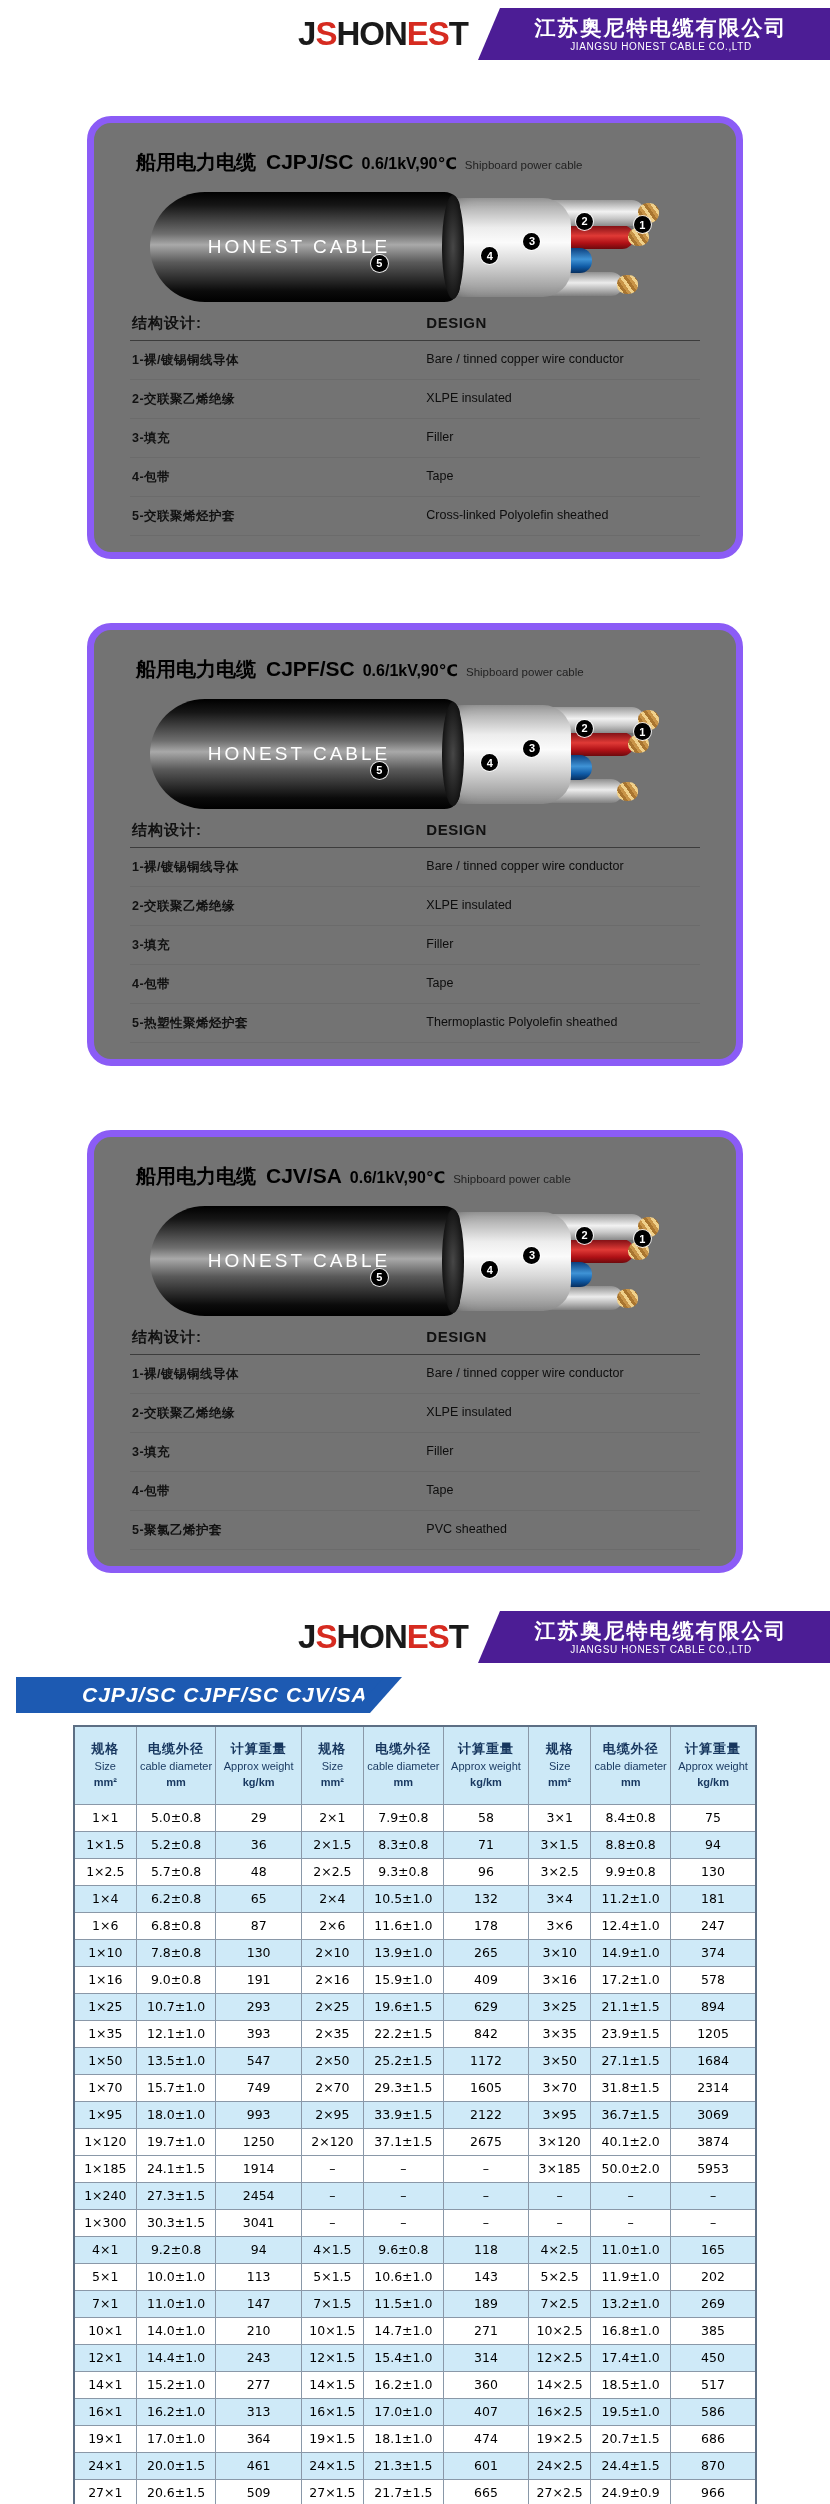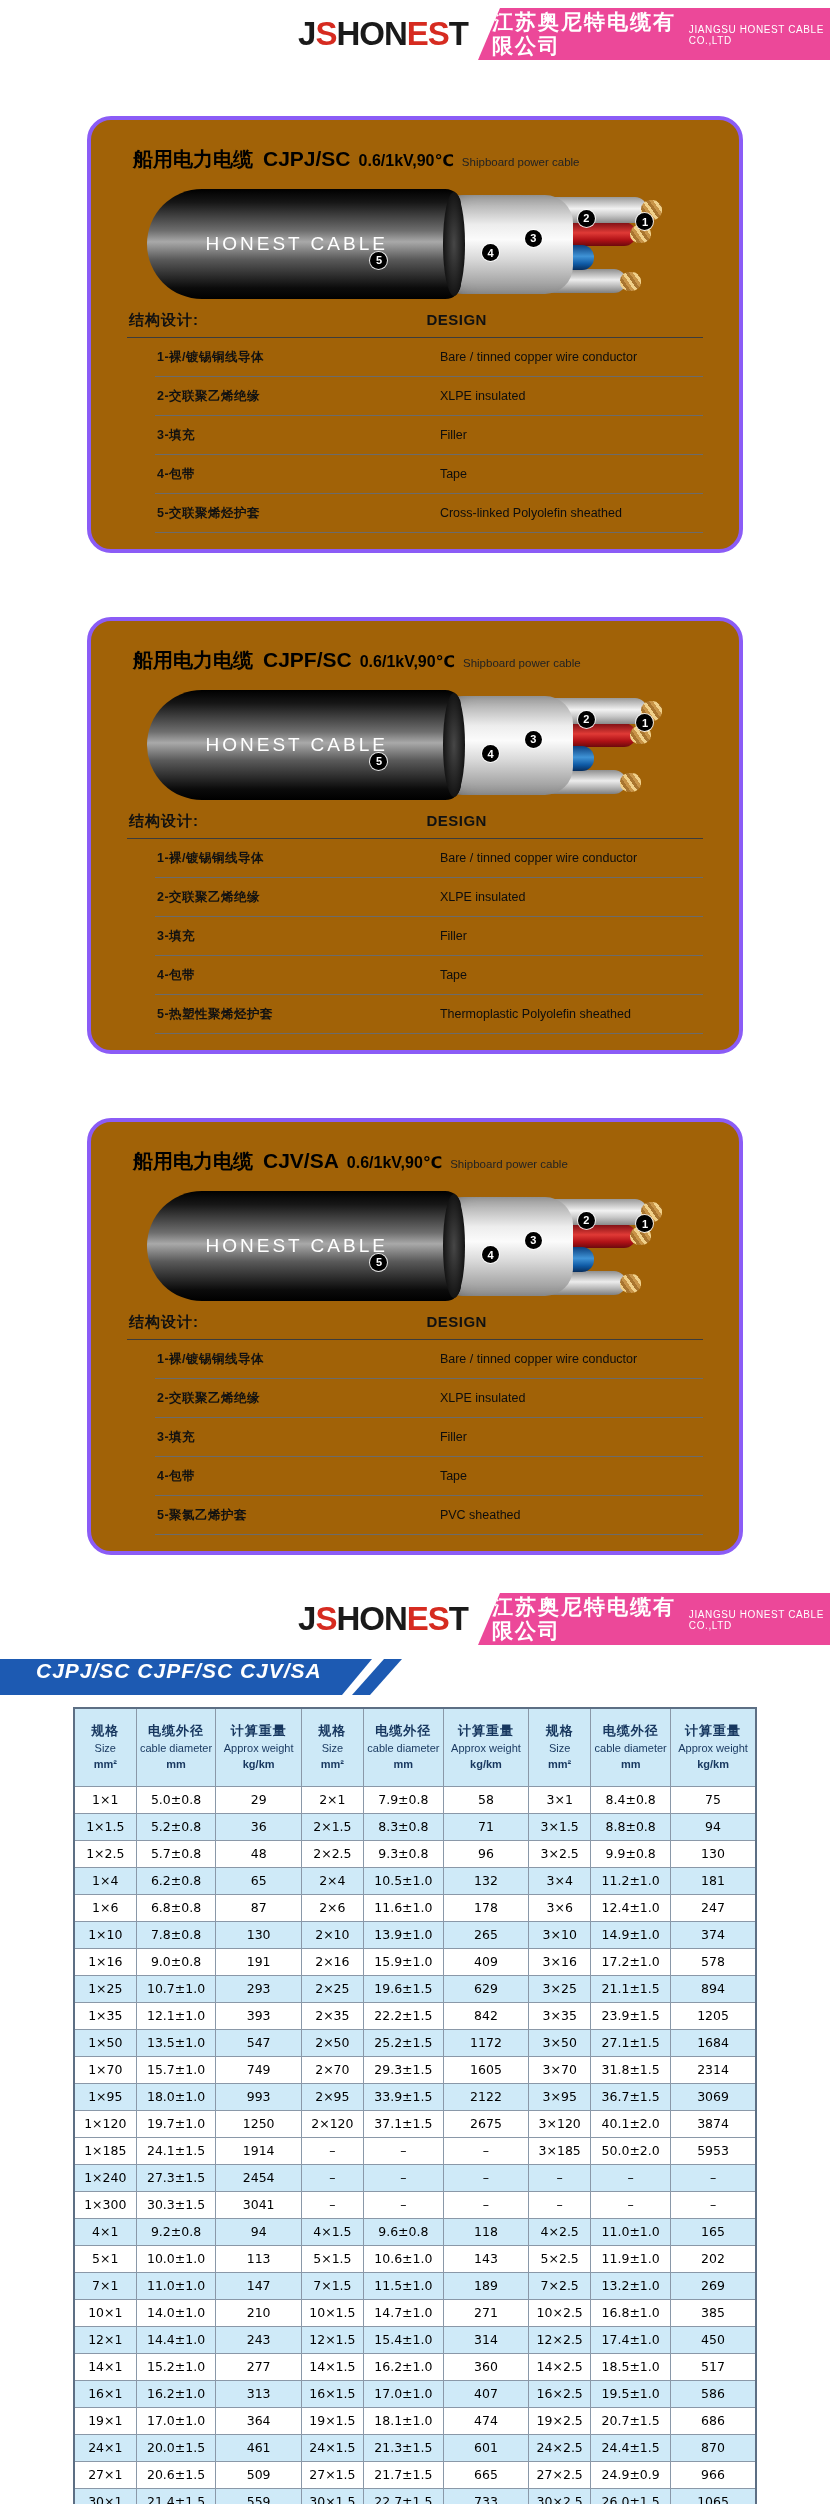--- a/index.html
+++ b/index.html
@@ -5,28 +5,28 @@
   html,body{margin:0;padding:0;background:#fff;}
   body{width:830px;font-family:"Liberation Sans","DejaVu Sans",sans-serif;color:#111;}
   .page{width:830px;position:relative;padding-bottom:34px;background:#fff;}
 
   
   .brand-bar{display:flex;justify-content:flex-end;align-items:center;margin-top:8px;height:52px;}
   .brand-bar.second{margin-top:38px;}
   .logo{font-weight:800;font-size:33px;letter-spacing:-1px;color:#1a1a1a;margin-right:10px;white-space:nowrap;}
   .logo span{display:inline-block;}
   .logo span.red{color:#d62b20;}
-  .company-banner{width:352px;height:52px;background:#ec4899;color:#fff;
+  .company-banner{width:352px;height:52px;background:#4c1d95;color:#fff;
     clip-path:polygon(22px 0,100% 0,100% 100%,0 100%);
-    display:flex;flex-direction:row;justify-content:center;align-items:center;padding-left:14px;box-sizing:border-box;}
+    display:flex;flex-direction:column;justify-content:center;align-items:center;padding-left:14px;box-sizing:border-box;}
   .company-cn{font-size:21px;font-weight:bold;letter-spacing:2px;line-height:1.15;}
   .company-en{font-size:10px;letter-spacing:.6px;margin-top:1px;}
 
   
-  .card{width:656px;margin:56px auto 0;background:#a16207;border:4px solid #8b5cf6;border-radius:24px;
+  .card{width:656px;margin:56px auto 0;background:#737373;border:7px solid #8b5cf6;border-radius:24px;
     padding:22px 36px 16px;box-sizing:border-box;}
   .card + .card{margin-top:64px;}
   .card-title{font-size:20px;font-weight:bold;color:#000;margin:4px 0 2px 6px;white-space:nowrap;}
   .card-title .model{font-size:21px;margin-left:10px;}
   .card-title .rating{font-size:16px;margin-left:8px;}
   .card-title .en{font-size:11.5px;font-weight:normal;color:#222;margin-left:8px;}
 
   
   .cable{position:relative;height:110px;margin:16px 24px 10px 20px;}
   .sheath{position:absolute;left:0;top:0;width:59%;height:100%;z-index:5;
@@ -48,29 +48,29 @@
   .w4{left:70%;top:73%;width:20%;height:22%;z-index:2;background:linear-gradient(180deg,#8f8f8f,#ececec 45%,#bdbdbd 70%,#7f7f7f);}
   .badge{position:absolute;width:17px;height:17px;border-radius:50%;background:#000;color:#fff;
     font-size:11px;font-weight:bold;display:flex;align-items:center;justify-content:center;z-index:9;
     box-shadow:0 0 0 1px rgba(255,255,255,.85);}
   .b5{left:42%;top:57%;} .b4{left:63%;top:50%;} .b3{left:71%;top:37%;} .b2{left:81%;top:19%;} .b1{left:92%;top:22%;}
 
   
   .design-head{display:flex;align-items:baseline;margin-top:12px;padding:0 2px 7px 2px;border-bottom:1.5px solid #3c3c3c;}
   .design-head .cn{width:52%;font-size:15px;font-weight:bold;letter-spacing:1px;}
   .design-head .en{font-size:15px;font-weight:bold;letter-spacing:.5px;}
-  .design-row{display:flex;align-items:center;padding:10.5px 2px;border-bottom:1px solid #6b6b6b;font-size:12.5px;margin-left:28px;}
+  .design-row{display:flex;align-items:flex-start;padding:10.5px 2px;border-bottom:1px solid #6b6b6b;font-size:12.5px;}
   .design-row .dr-cn{width:52%;font-weight:600;letter-spacing:.5px;}
   .design-row .dr-en{flex:1;font-weight:400;color:#0d0d0d;}
 
   
   .spec-banner{position:relative;height:36px;margin-top:14px;}
-  .banner-main{position:absolute;left:0;top:0;height:100%;width:372px;background:#1d5ab2;
+  .banner-main{position:absolute;left:16px;top:0;height:100%;width:372px;background:#1d5ab2;
     clip-path:polygon(0 0,100% 0,calc(100% - 30px) 100%,0 100%);
-    display:flex;padding-left:36px;box-sizing:border-box;}
+    display:flex;align-items:center;padding-left:66px;box-sizing:border-box;}
   .banner-main span{color:#fff;font-weight:bold;font-style:italic;font-size:21px;letter-spacing:1px;white-space:nowrap;}
   .banner-accent{position:absolute;left:352px;top:0;height:100%;width:50px;background:#1d5ab2;
     clip-path:polygon(32px 0,50px 0,18px 100%,0 100%);}
 
   table.spec{width:684px;margin:12px auto 0;border-collapse:collapse;border:2px solid #5d6f84;}
   table.spec th,table.spec td{border:1px solid #8a98a8;}
   table.spec th{background:#cde9f7;padding:13px 2px;vertical-align:middle;}
   .h-cn{font-size:13px;font-weight:bold;color:#17375f;letter-spacing:1px;line-height:1.45;}
   .h-en{font-size:11px;font-weight:500;color:#17375f;line-height:1.45;}
   .h-unit{font-size:11px;color:#17375f;line-height:1.45;}

